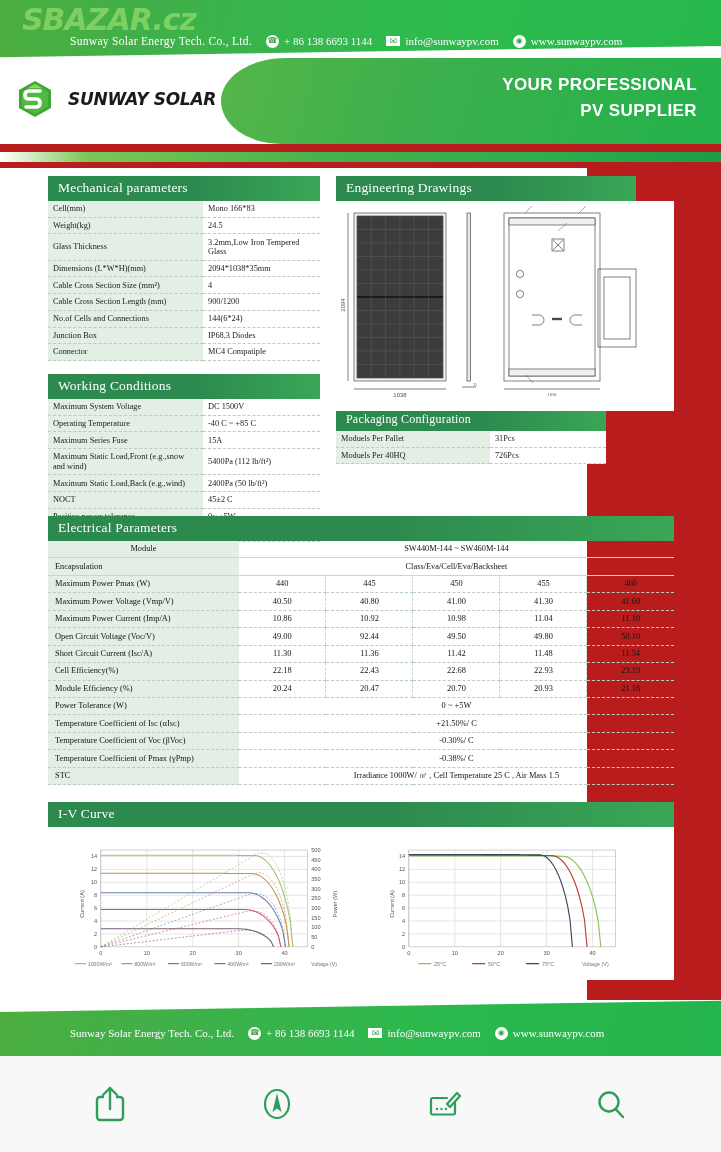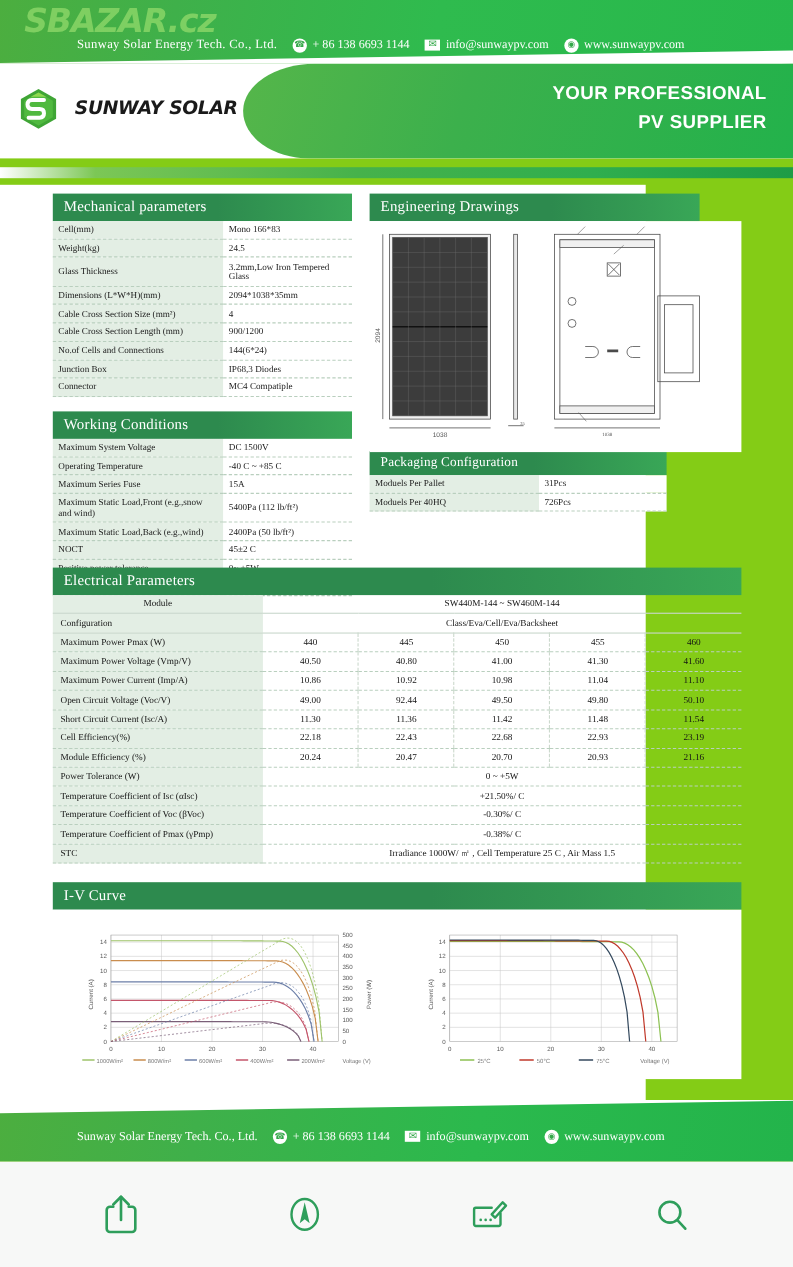--- a/index.html
+++ b/index.html
@@ -2,21 +2,21 @@
 <html><head>
 <meta charset="utf-8">
 <style>
   * { box-sizing: border-box; margin: 0; padding: 0; }
   html, body {
     width: 721px; height: 1152px;
     background: #ffffff;
     font-family: "Liberation Serif", serif;
     overflow: hidden;
   }
-  .page { position: relative; width: 721px; height: 1152px; background:#84cc16; }
+  .page { position: relative; width: 721px; height: 1152px; background:#b91c1c; }
 
   
   .topbanner {
     position: relative; height: 58px; width: 721px;
     background: linear-gradient(100deg,#4cae3f 0%, #3fb04a 22%, #2fbb4e 55%, #27b84c 100%);
     overflow: hidden;
   }
   .topbanner:after{
     content:""; position:absolute; left:0; right:0; bottom:0; height:12px;
     background:#fff; transform: skewY(-0.9deg); transform-origin: right bottom;
@@ -339,21 +339,21 @@
 
     <div style="position:absolute;left:48px;top:348px;width:626px;">
       <div class="sec-title">Electrical Parameters</div>
       <table class="elec">
         <tbody>
             <tr class="solid">
               <td class="lblc">Module</td>
               <td colspan="5">SW440M-144 ~ SW460M-144</td>
             </tr>
             <tr class="solid">
-              <td class="lbl">Configuration</td>
+              <td class="lbl">Encapsulation</td>
               <td colspan="5">Class/Eva/Cell/Eva/Backsheet</td>
             </tr>
             <tr>
               <td class="lbl">Maximum Power Pmax (W)</td>
               <td>440</td>
               <td class="num">445</td>
               <td class="num">450</td>
               <td class="num">455</td>
               <td class="num">460</td>
             </tr>

